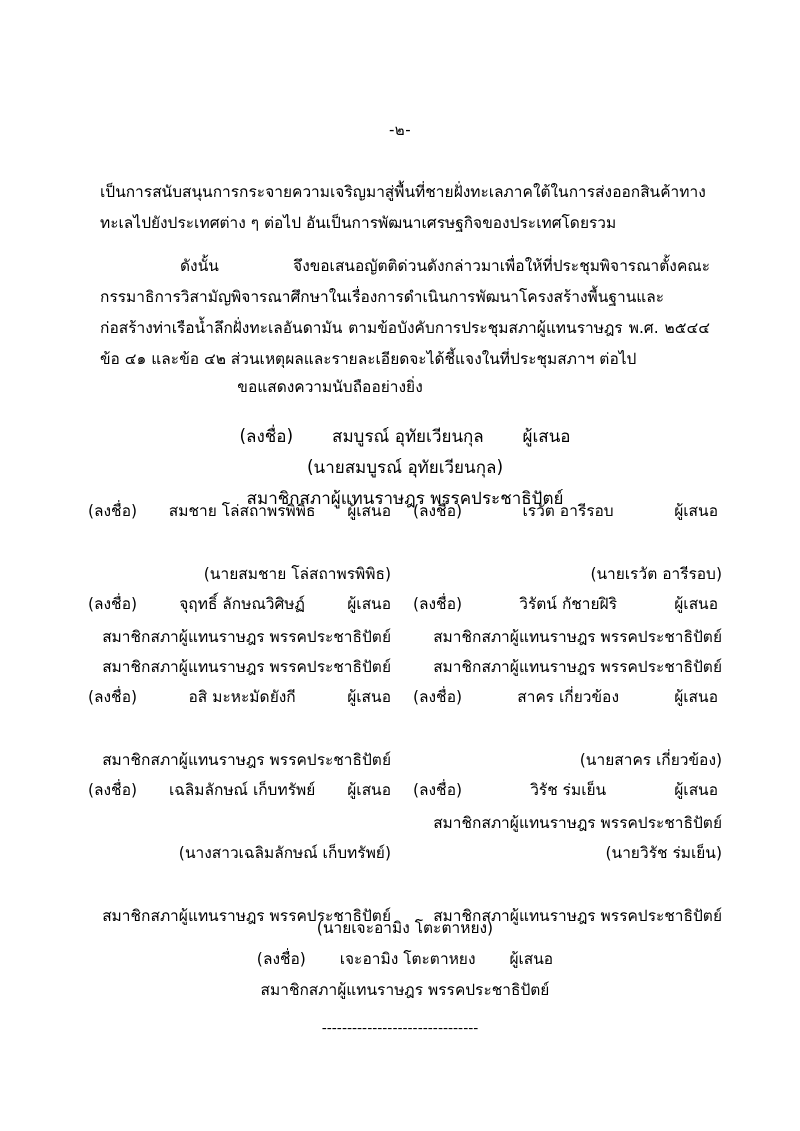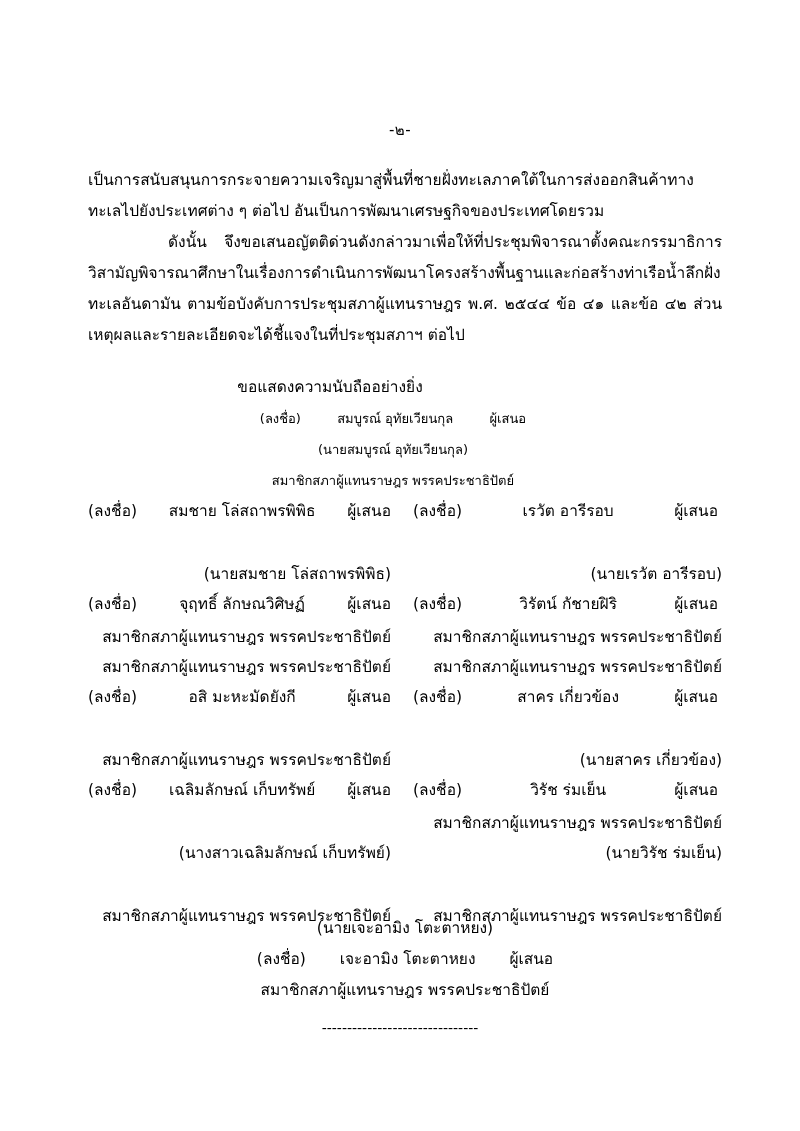--- a/index.html
+++ b/index.html
@@ -30,42 +30,43 @@
   }
   .body-text {
     position: absolute;
     top: 165px;
     left: 88px;
     width: 634px;
     font-size: 15.5px;
     line-height: 31px;
   }
   .para {
-    margin: 0;
+    margin: 12px;
     text-align: justify;
     text-justify: inter-word;
   }
   .para.indent-first {
     text-indent: 80px;
   }
   .closing {
     position: absolute;
     top: 372px;
     left: 0;
     width: 660px;
     text-align: center;
     font-size: 15.5px;
     line-height: 31px;
   }
   .sig-block {
     position: absolute;
-    left: 76px;
-    width: 634px;
-    font-size: 13px;
-    line-height: 31px;
+    left: 88px;
+    width: 634px;
+    font-size: 17px;
+    line-height: 31px;
+    margin-top: 18px;
   }
   .sig-single {
     text-align: center;
   }
   .sig-single .line {
     white-space: nowrap;
   }
   .lbl {
     display: inline-block;
   }

